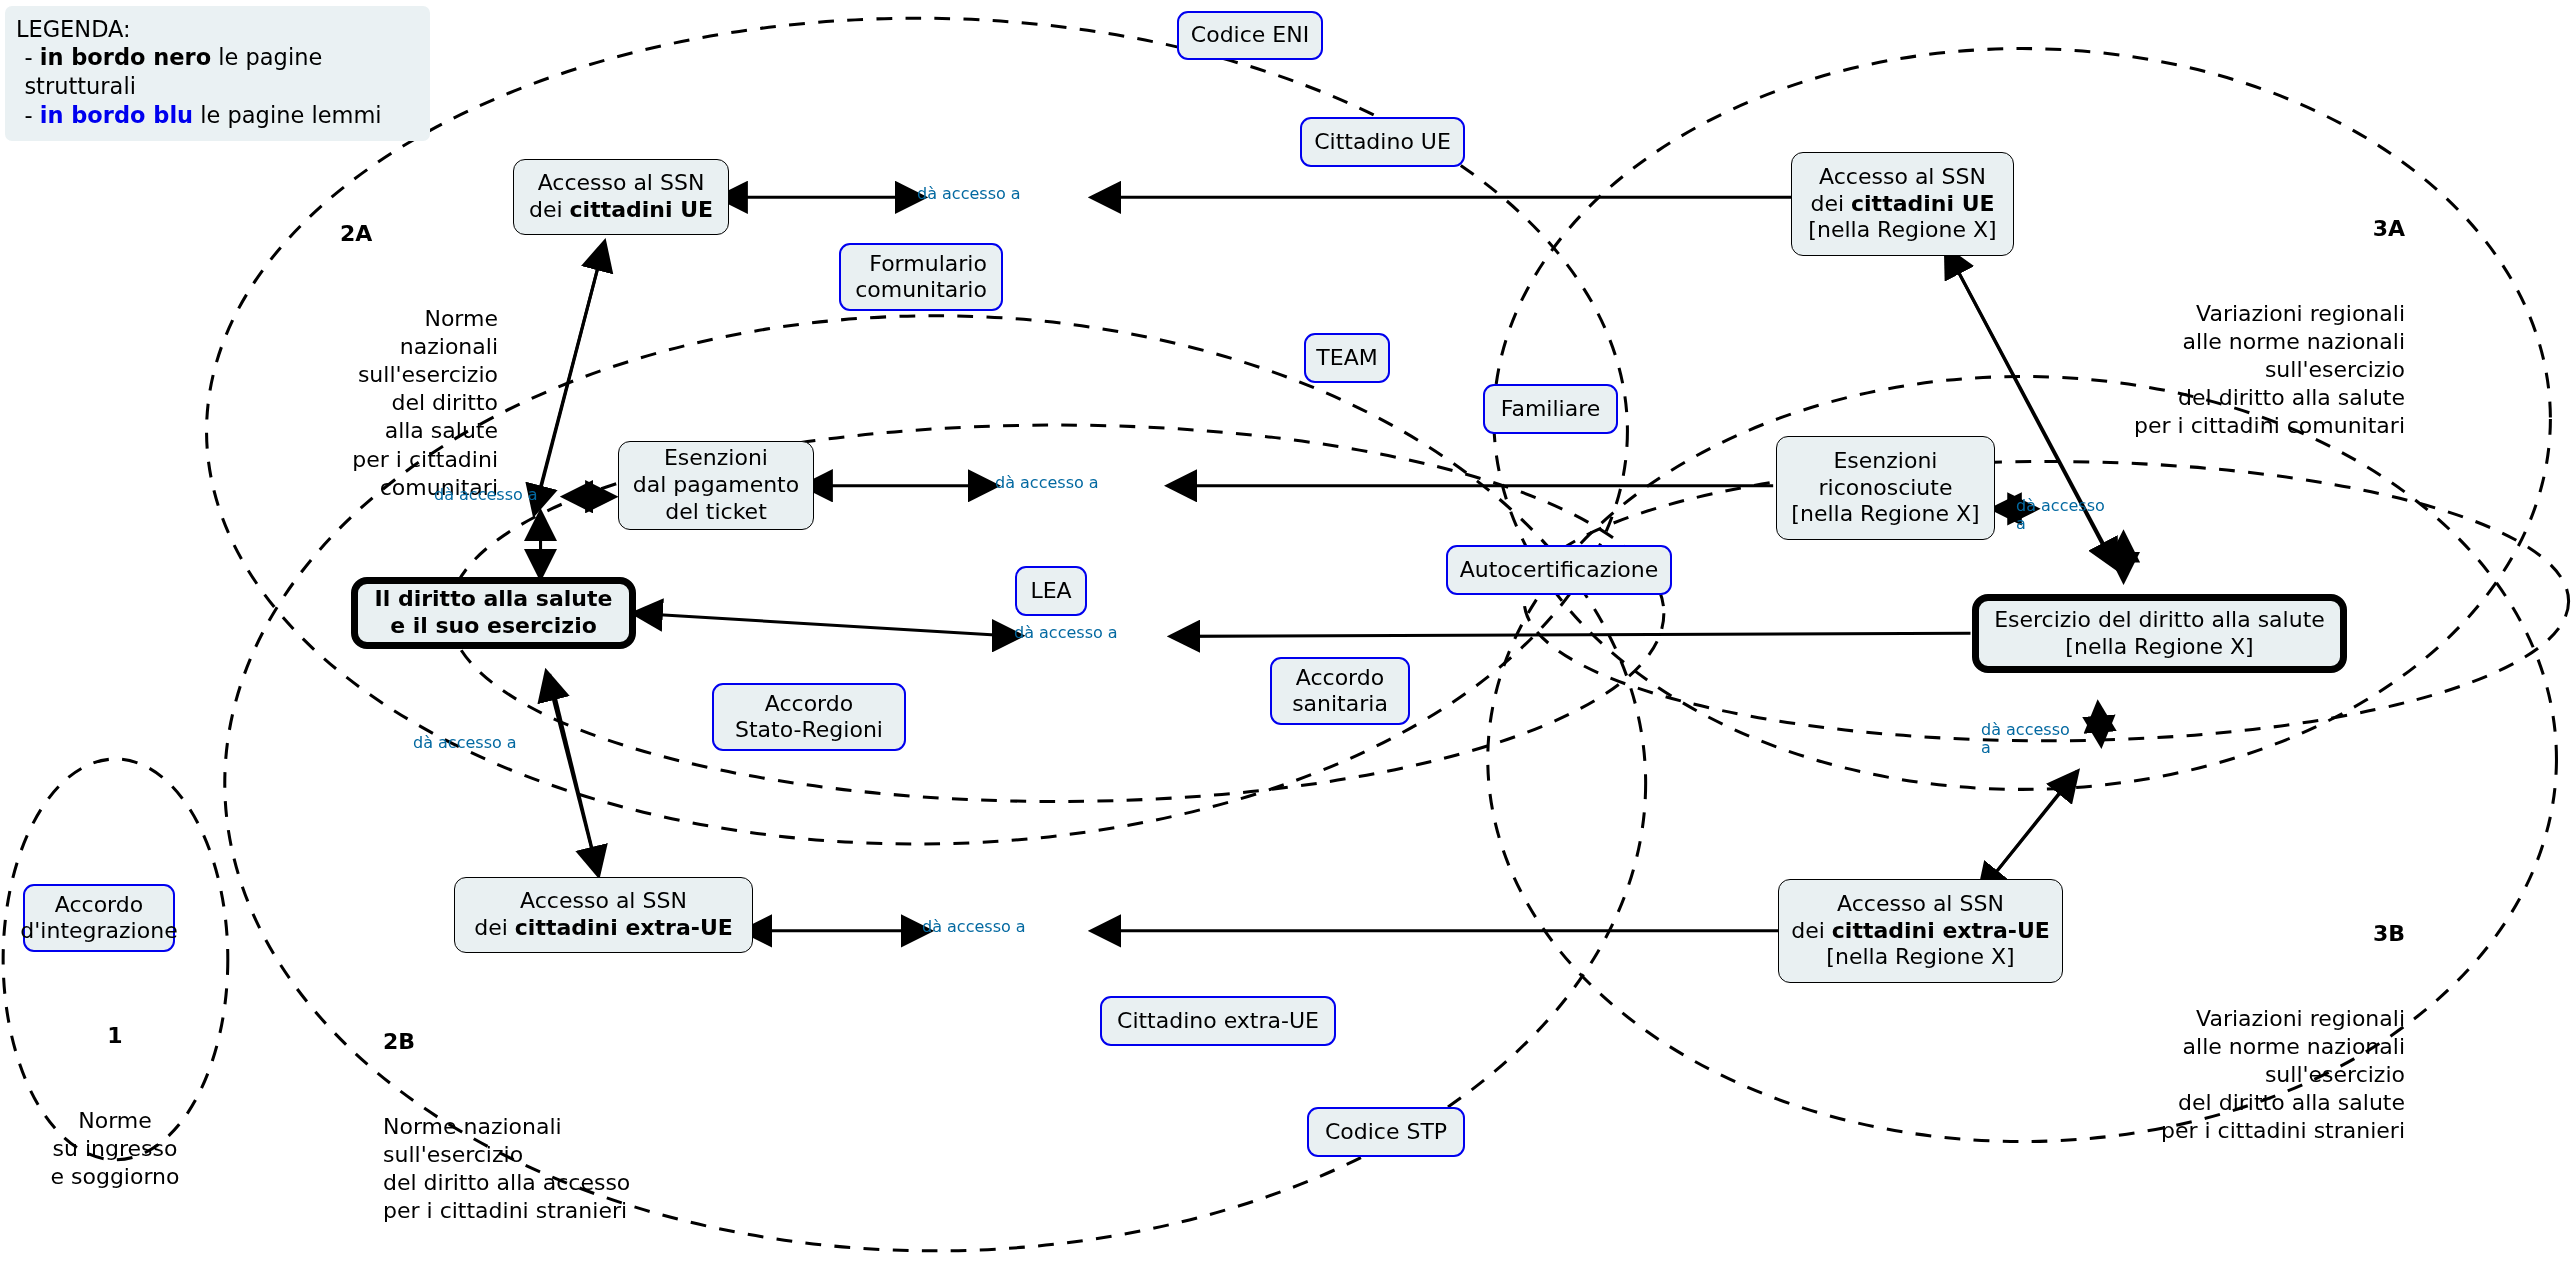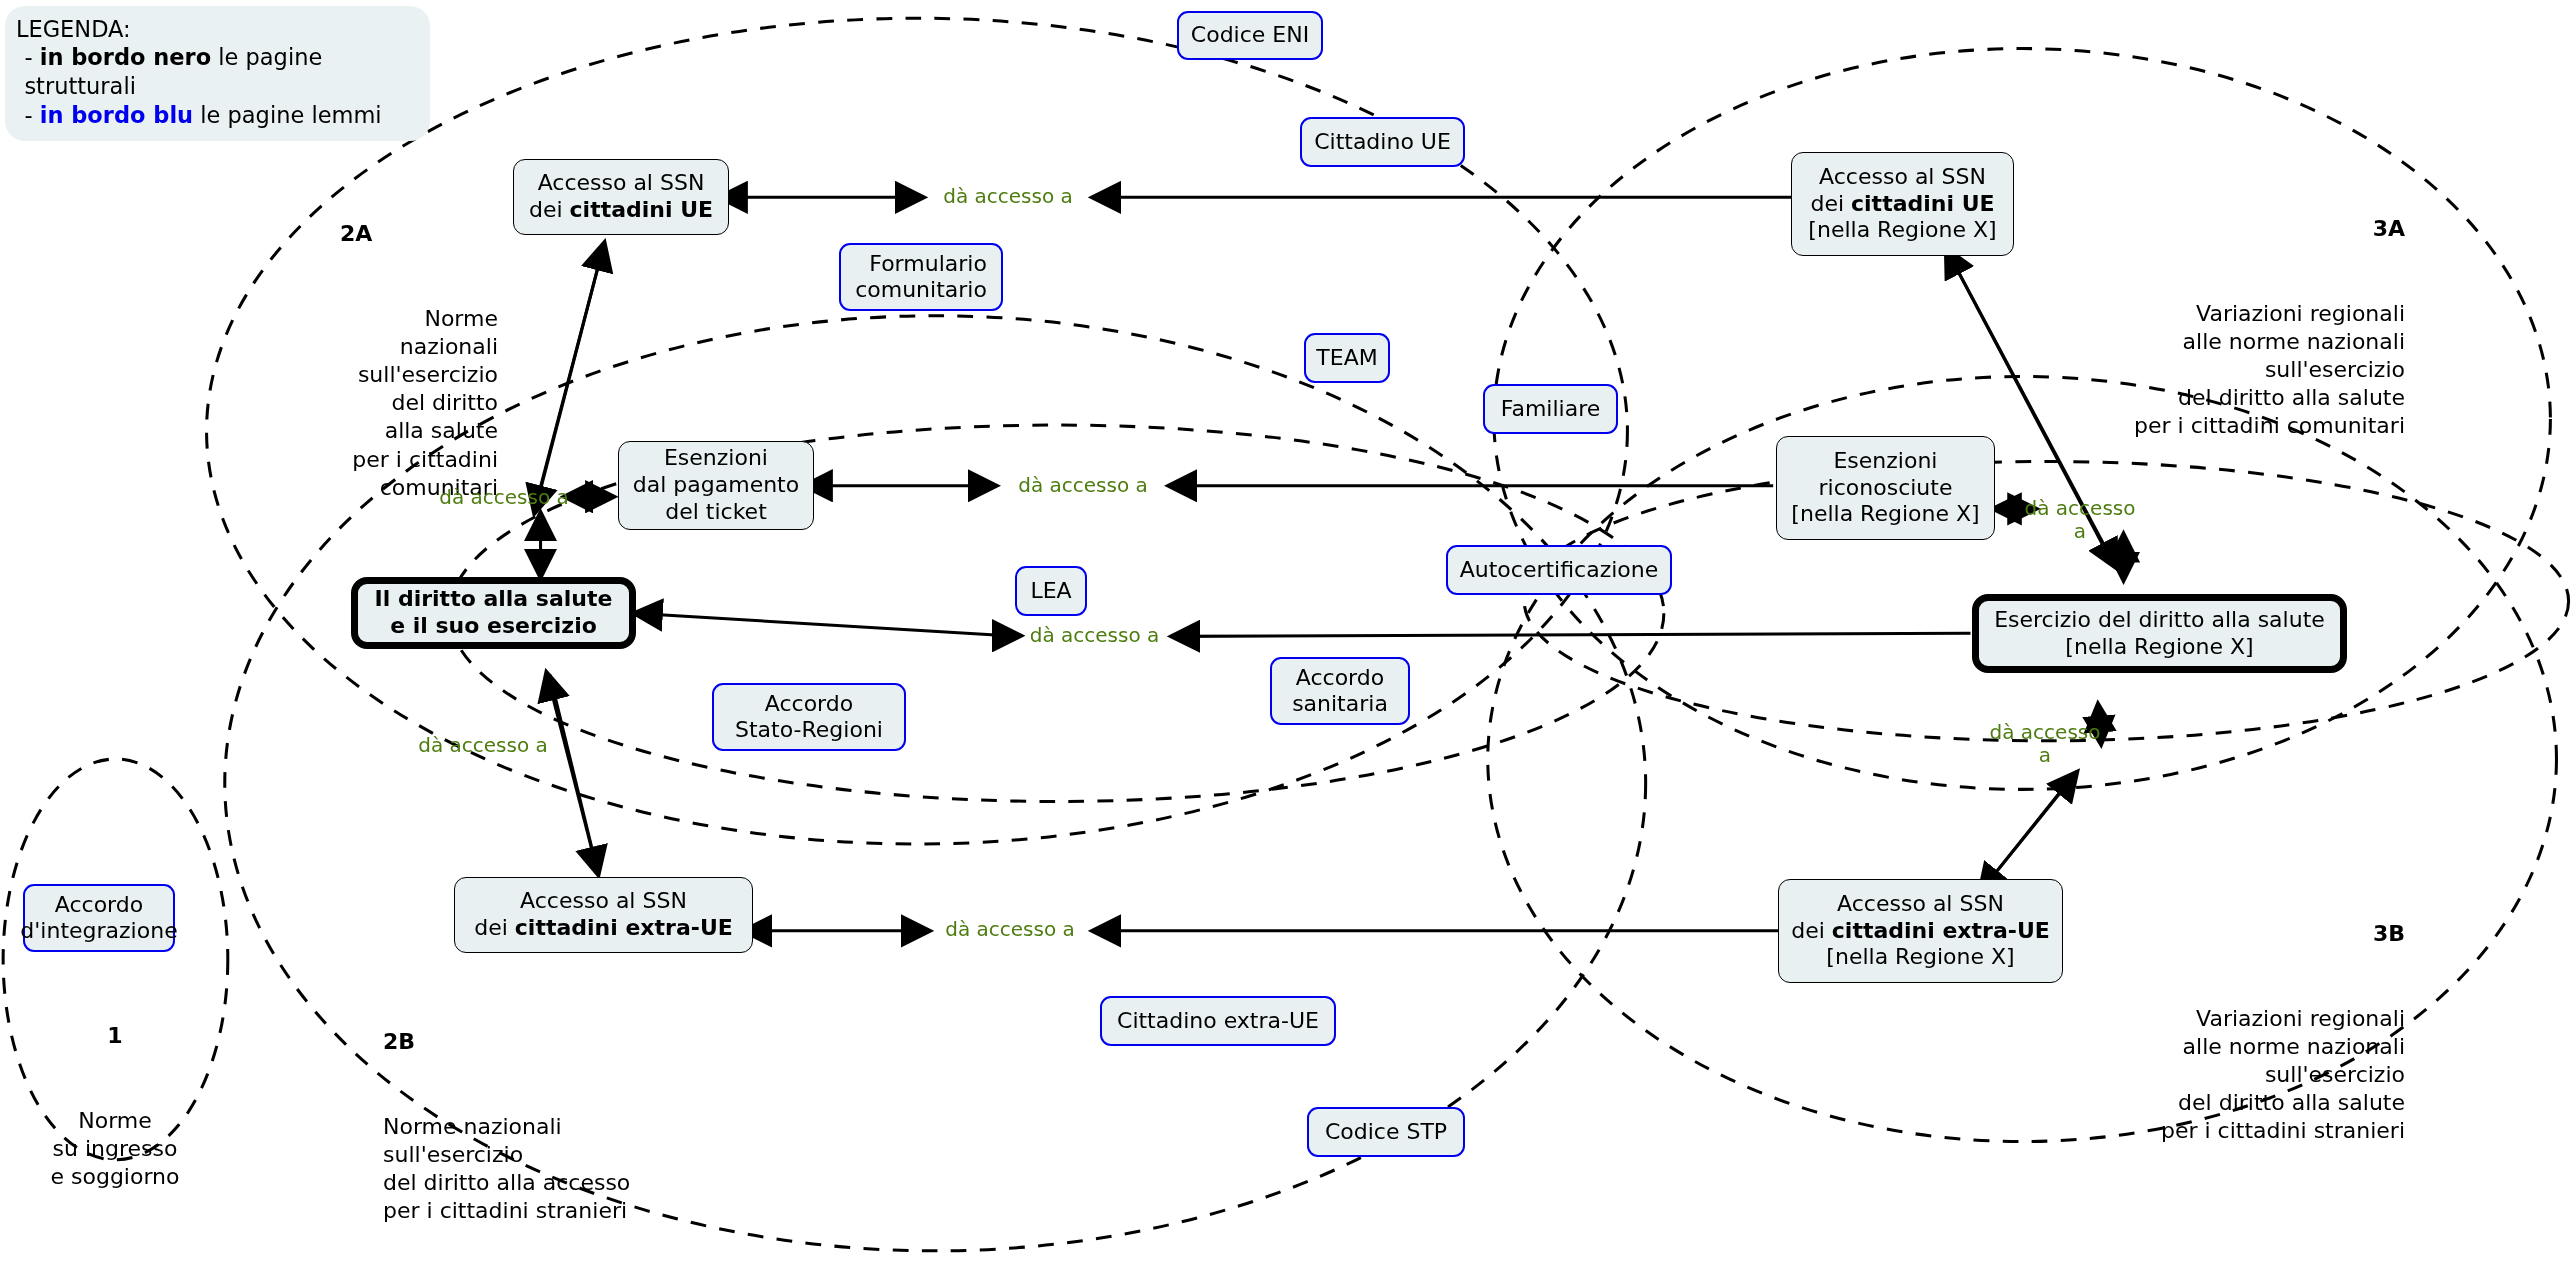--- a/index.html
+++ b/index.html
@@ -10,21 +10,21 @@
     font-family:"DejaVu Sans","Liberation Sans",sans-serif;
     overflow:hidden;
   }
   svg#wires{position:absolute;left:0;top:0;width:2576px;height:1263px;}
 
   
   .legend{
     position:absolute;left:4.9px;top:6px;
     width:425px;
     background:#eaf1f3;
-    border-radius:20px;
+    border-radius:7px;
     padding:8.5px 11px 11px 11px;
     box-sizing:border-box;
   }
   .legend .l-title{font-size:22.5px;color:#000;line-height:1.28;}
   .legend .l-row{font-size:22.5px;color:#000;line-height:1.28;padding-left:8.5px;}
   .legend b{font-weight:bold;}
   .legend .blu{color:#0000ee;font-weight:bold;}
 
   
   .node{
@@ -62,22 +62,22 @@
     white-space:pre;
   }
   .cap.r{text-align:right;}
   .cap.l{text-align:left;}
   .cap.c{text-align:center;}
   .cap .num{font-weight:bold;}
 
   
   .elabel{
     position:absolute;
-    font-size:20px;line-height:1.15;color:#4d7c0f;
-    white-space:pre;text-align:center;
+    font-size:16px;line-height:1.15;color:#0369a1;
+    white-space:pre;
   }
 </style>
 </head>
 <body>
 
 <div id="stage">
 
   <svg id="wires" viewBox="0 0 4242 2080">
     <defs>
       <marker id="ah" markerWidth="9" markerHeight="9" refX="7.6" refY="4.5" orient="auto" markerUnits="strokeWidth">

